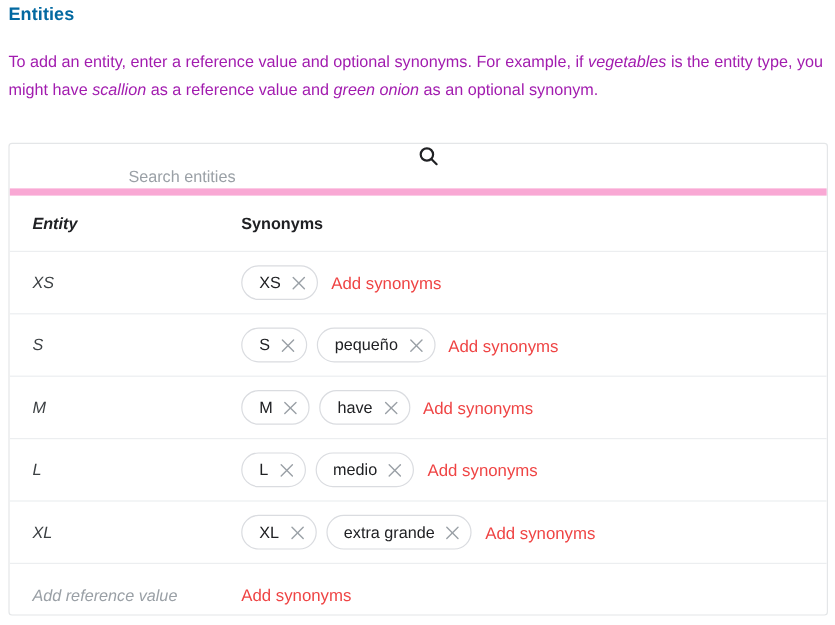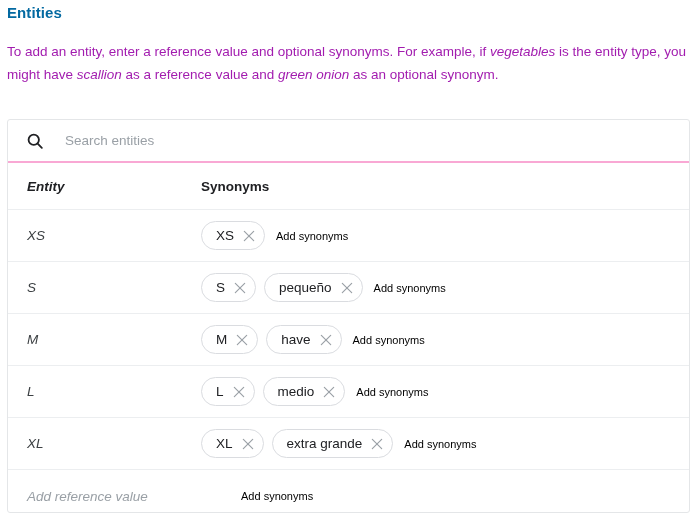--- a/index.html
+++ b/index.html
@@ -59,23 +59,24 @@
     border-radius: 3px;
     background: #ffffff;
     overflow: hidden;
   }
 
   
   .search-row {
     display: flex;
     align-items: center;
     height: 43px;
-    border-bottom: 2px solid #f9a8d4;
+    border-bottom: 6px solid #f9a8d4;
     padding-left: 17px;
     box-sizing: border-box;
+    flex-direction: column;
   }
   .search-icon {
     width: 20px;
     height: 20px;
     flex: 0 0 auto;
     display: block;
     color: #202124;
   }
   .search-input {
     border: none;
@@ -120,21 +121,20 @@
 
   .trow {
     display: flex;
     align-items: center;
     height: 52px;
     border-bottom: 1px solid #eceef0;
     box-sizing: border-box;
   }
   .trow:last-child {
     border-bottom: none;
-    gap: 40px;
   }
   .entity-cell {
     font-size: 13.5px;
     color: #3c4043;
   }
   .syn-cell {
     display: flex;
     align-items: center;
     flex-wrap: nowrap;
   }
@@ -160,22 +160,22 @@
   .chip-close {
     margin-left: 8px;
     width: 14px;
     height: 14px;
     display: block;
     color: #9aa0a6;
     flex: 0 0 auto;
   }
 
   .add-syn {
-    font-size: 11px;
-    color: #000000;
+    font-size: 14px;
+    color: #ef4444;
     margin-left: 3px;
     white-space: nowrap;
   }
 
   
   .add-row .entity-cell,
   .add-row .add-ref {
     font-size: 13.5px;
     color: #9aa0a6;
   }

